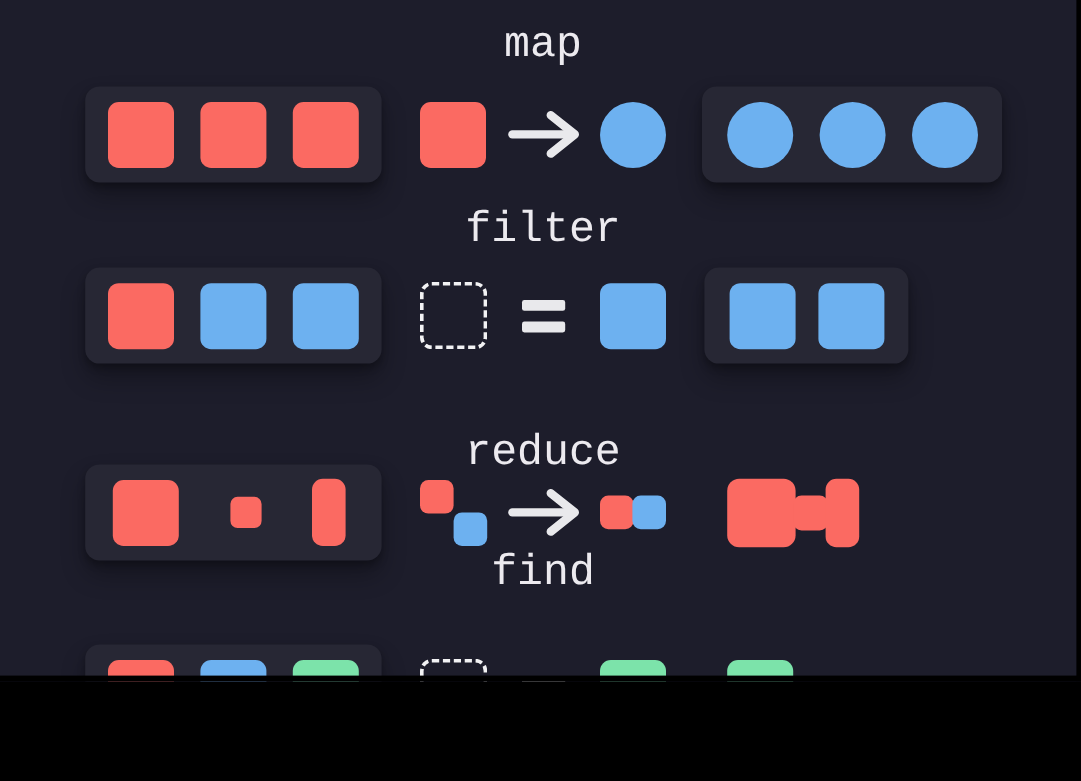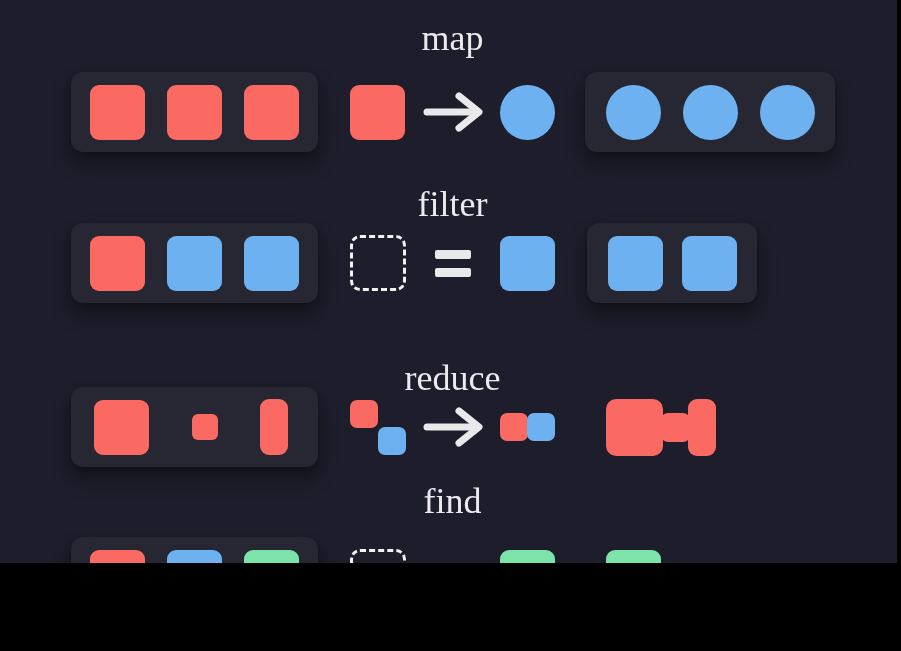--- a/index.html
+++ b/index.html
@@ -1,21 +1,21 @@
 <!DOCTYPE html>
 <html><head>
 <meta charset="utf-8">
 <style>
   html,body{margin:0;padding:0;background:#000;}
   .canvas{
     position:relative;
     width:901px;height:568px;
     background:var(--bg,#1d1d2b);
     overflow:hidden;
-    font-family:Liberation Serif, serif;
+    font-family:Liberation Mono, monospace;
   }
   .edge-bottom{position:absolute;left:0;right:0;bottom:0;height:5px;background:#000;}
   .edge-right{position:absolute;top:0;right:0;bottom:0;width:4px;background:#000;}
 
   .label{
     position:absolute;left:350px;width:205px;
     text-align:center;
     font-size:36px;line-height:36px;font-weight:400;
     color:var(--text,#eceaef);
     margin:0;
@@ -23,23 +23,23 @@
   .zone{position:absolute;height:80px;display:flex;align-items:center;}
   .input{left:71px;width:247px;justify-content:center;gap:22px;}
   .op{left:350px;width:205px;justify-content:space-between;}
   .panel{
     background:var(--panel,#272734);
     border-radius:12px;
     box-shadow:0 12px 20px rgba(0,0,0,.28), 0 3px 6px rgba(0,0,0,.25);
   }
   
   .r0 .label{top:20px}  .r0 .zone{top:72px}
-  .r1 .label{top:186px} .r1 .zone{top:223px}
+  .r1 .label{top:174px} .r1 .zone{top:223px}
   .r2 .label{top:360px} .r2 .zone{top:387px}
-  .r3 .label{top:483px} .r3 .zone{top:537px}
+  .r3 .label{top:460px} .r3 .zone{top:537px}
   
   .r0 .output{left:585px;width:250px;justify-content:center;gap:22px;}
   .r1 .output{left:587px;width:170px;justify-content:center;gap:19px;}
   .r2 .output{left:606px;}
   .r3 .output{left:606px;}
   
   .r2 .input{justify-content:space-between;gap:0;padding:0 30px 0 23px;box-sizing:border-box;}
 
   
   .sq{width:55px;height:55px;border-radius:9px;flex:none;}

